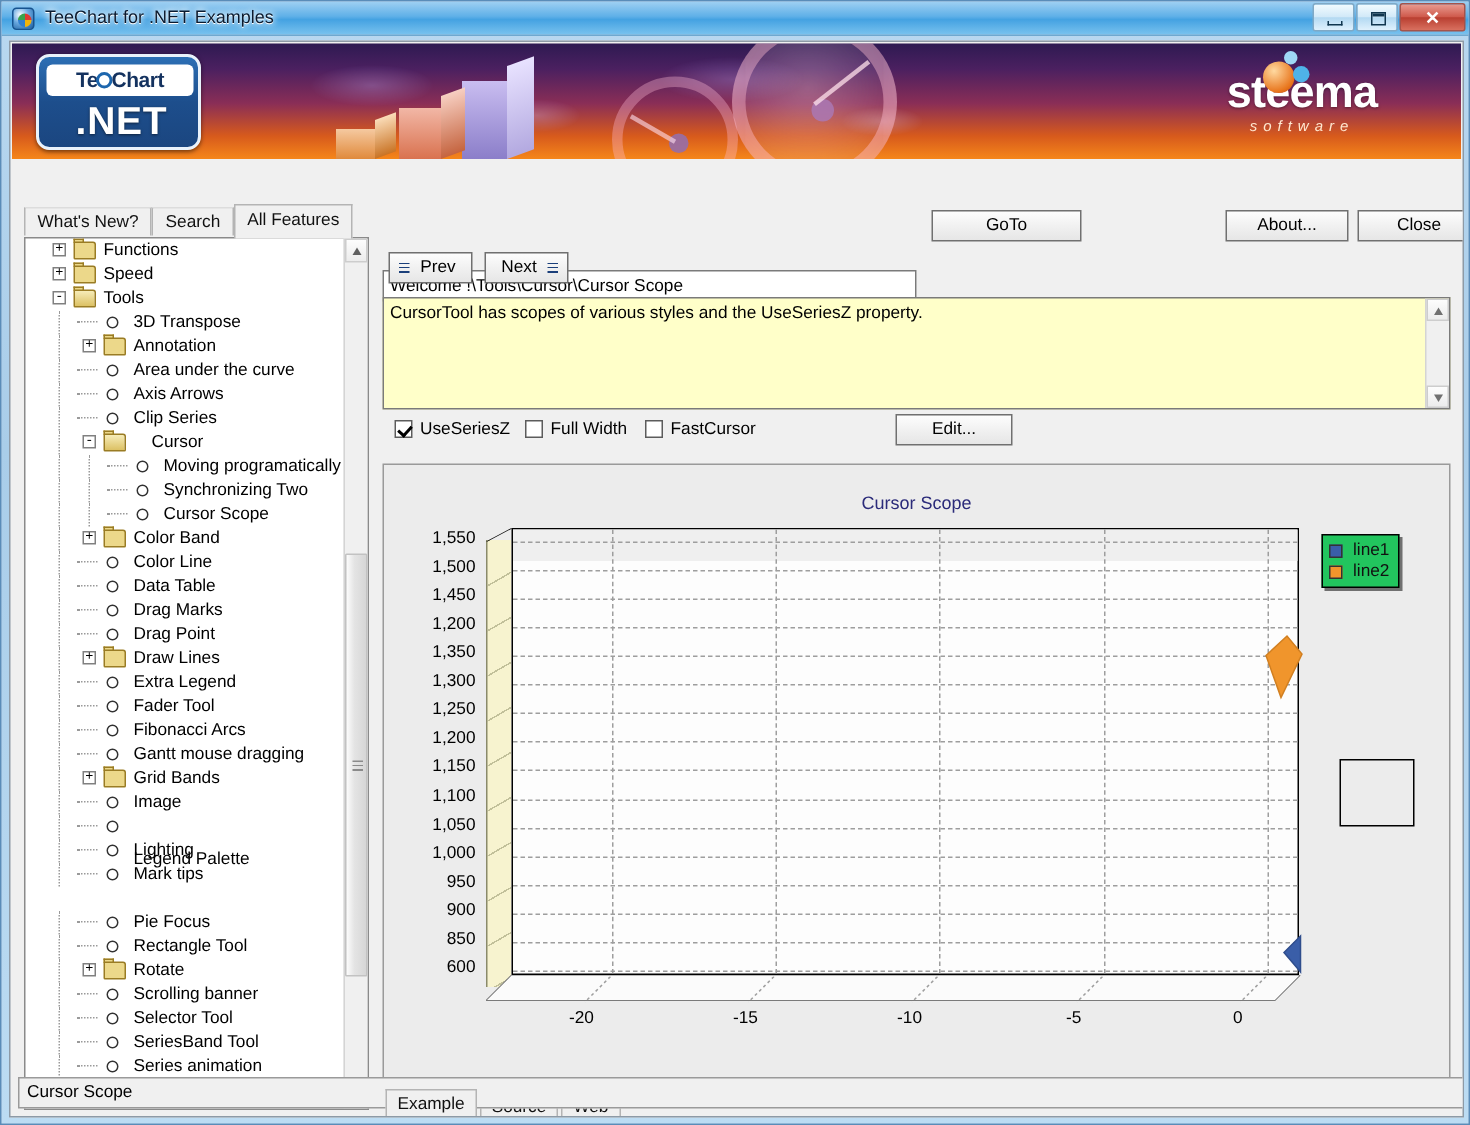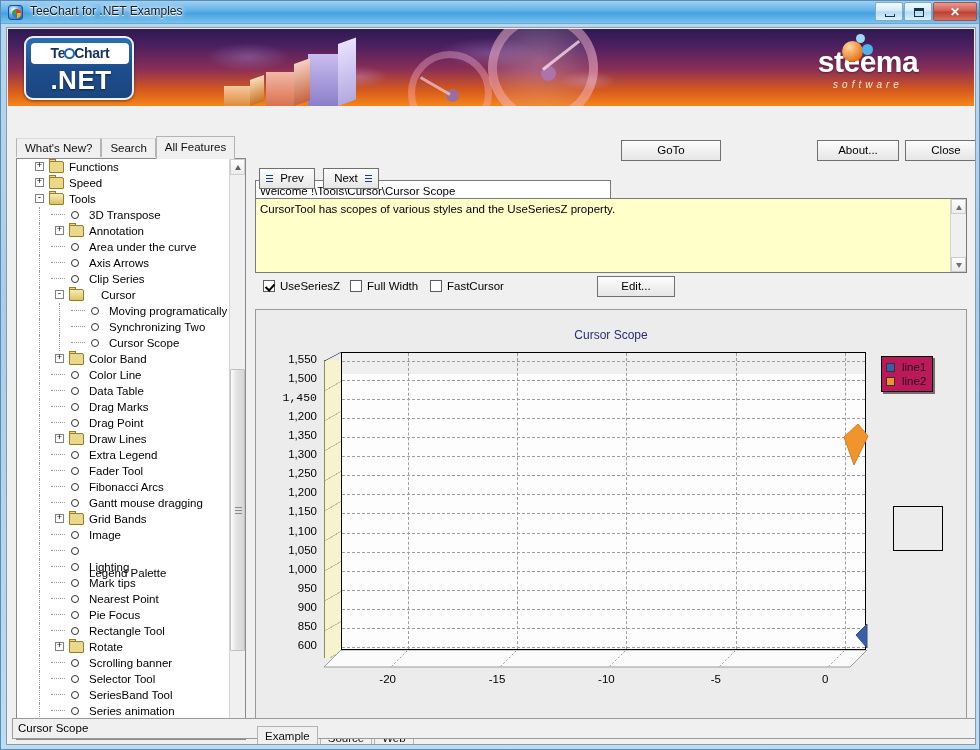--- a/index.html
+++ b/index.html
@@ -367,21 +367,21 @@
   }
   .yticklbl {
     position: absolute; right: 0; font-size: 11.5px; color: #000;
     text-align: right; line-height: 11px; white-space: nowrap;
   }
   .xticklbl {
     position: absolute; font-size: 11.5px; color: #000;
     text-align: center; line-height: 11px; white-space: nowrap;
   }
   .legendbox {
-    position: absolute; background: #be185d; border: 1px solid #000;
+    position: absolute; background: #22c55e; border: 1px solid #000;
     box-shadow: 2px 2px 0 rgba(90,90,90,.85);
     padding: 3px 6px 3px 4px;
   }
   .legitem { font-size: 11.5px; color: #111; line-height: 14px; white-space: nowrap; position: relative; padding-left: 16px; }
   .legitem .sw {
     position: absolute; left: 0; top: 3px; width: 9px; height: 9px; border: 1px solid #333;
   }
   #scopebox {
     position: absolute; border: 1px solid #000; background: transparent;
   }
@@ -647,26 +647,20 @@
             <div class="vline" style="left: 22px;"></div>
             <div class="dots" style="left: 34px; width: 14px;"></div>
             <div class="bullet" style="left: 54px;"></div>
             <div class="lbl" style="left: 72px;">Lighting</div>
           </div>
           <div class="trow" style="top: 416px; position: absolute; left: 0px; right: 0px;">
             <div class="vline" style="left: 22px;"></div>
             <div class="dots" style="left: 34px; width: 14px;"></div>
             <div class="bullet" style="left: 54px;"></div>
             <div class="lbl" style="left: 72px;">Mark tips</div>
-          </div>
-          <div class="trow" style="top: 432px; position: absolute; left: 0px; right: 0px;">
-            <div class="vline" style="left: 22px;"></div>
-            <div class="dots" style="left: 34px; width: 14px;"></div>
-            <div class="bullet" style="left: 54px;"></div>
-            <div class="lbl" style="left: 72px;">Nearest Point</div>
           </div>
           <div class="trow" style="top: 448px; position: absolute; left: 0px; right: 0px;">
             <div class="vline" style="left: 22px;"></div>
             <div class="dots" style="left: 34px; width: 14px;"></div>
             <div class="bullet" style="left: 54px;"></div>
             <div class="lbl" style="left: 72px;">Pie Focus</div>
           </div>
           <div class="trow" style="top: 464px; position: absolute; left: 0px; right: 0px;">
             <div class="vline" style="left: 22px;"></div>
             <div class="dots" style="left: 34px; width: 14px;"></div>
@@ -852,21 +846,21 @@
           <div class="yticklbl" style="right: 0px; top: 446.872px; left: 0px; width: 62px;">950</div>
           <div class="yticklbl" style="right: 0px; top: 427.769px; left: 0px; width: 62px;">1,000</div>
           <div class="yticklbl" style="right: 0px; top: 408.667px; left: 0px; width: 62px;">1,050</div>
           <div class="yticklbl" style="right: 0px; top: 389.564px; left: 0px; width: 62px;">1,100</div>
           <div class="yticklbl" style="right: 0px; top: 370.462px; left: 0px; width: 62px;">1,150</div>
           <div class="yticklbl" style="right: 0px; top: 351.359px; left: 0px; width: 62px;">1,200</div>
           <div class="yticklbl" style="right: 0px; top: 332.256px; left: 0px; width: 62px;">1,250</div>
           <div class="yticklbl" style="right: 0px; top: 313.154px; left: 0px; width: 62px;">1,300</div>
           <div class="yticklbl" style="right: 0px; top: 294.051px; left: 0px; width: 62px;">1,350</div>
           <div class="yticklbl" style="right: 0px; top: 274.949px; left: 0px; width: 62px;">1,200</div>
-          <div class="yticklbl" style="right: 16px; top: 255.846px; left: 0px; width: 62px; font-family: Liberation Mono, monospace;">1,450</div>
+          <div class="yticklbl" style="right: 16px; top: 255.846px; left: 0px; width: 62px;">1,450</div>
           <div class="yticklbl" style="right: 0px; top: 236.744px; left: 0px; width: 62px;">1,500</div>
           <div class="yticklbl" style="right: 0px; top: 217.641px; left: 0px; width: 62px;">1,550</div>
         </div>
 
       <div id="xticks">
           <div class="xticklbl" style="left: 102.625px; width: 60px; top: 538px;">-20</div>
           <div class="xticklbl" style="left: 212px; width: 60px; top: 538px;">-15</div>
           <div class="xticklbl" style="left: 321.375px; width: 60px; top: 538px;">-10</div>
           <div class="xticklbl" style="left: 430.75px; width: 60px; top: 538px;">-5</div>
           <div class="xticklbl" style="left: 540.125px; width: 60px; top: 538px;">0</div>

